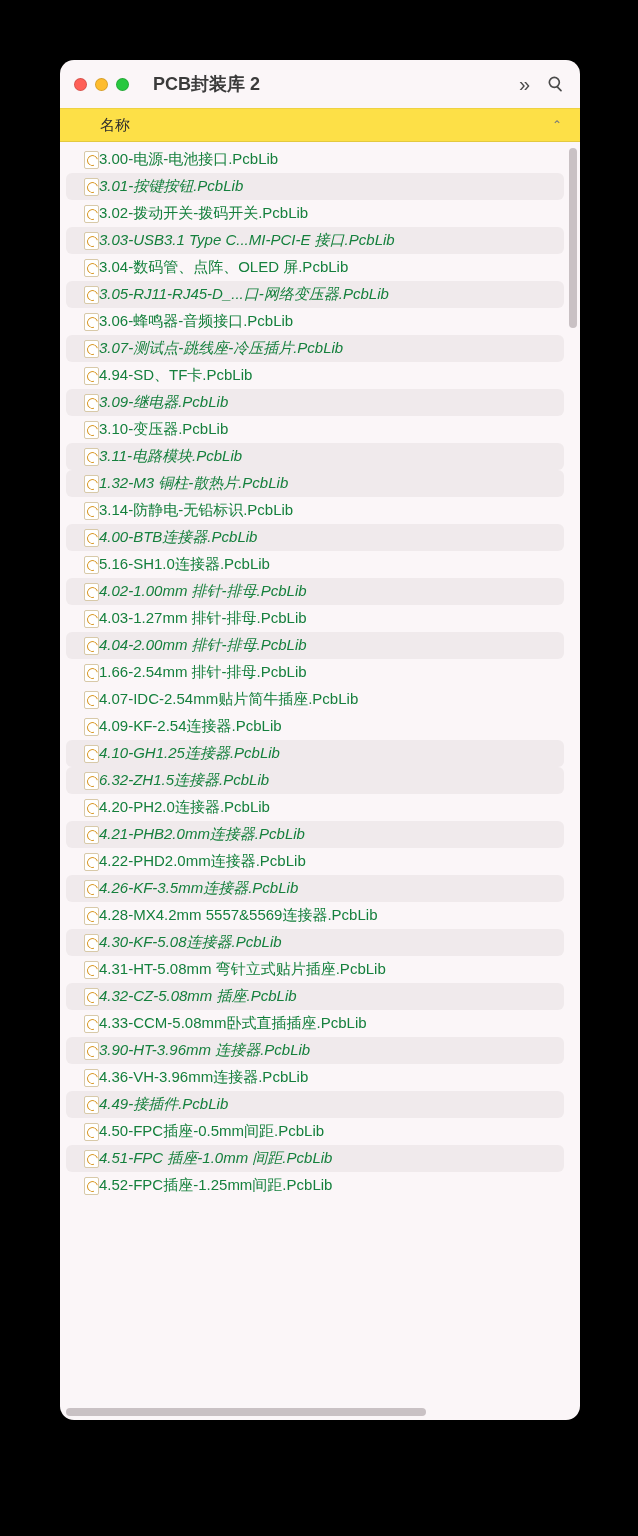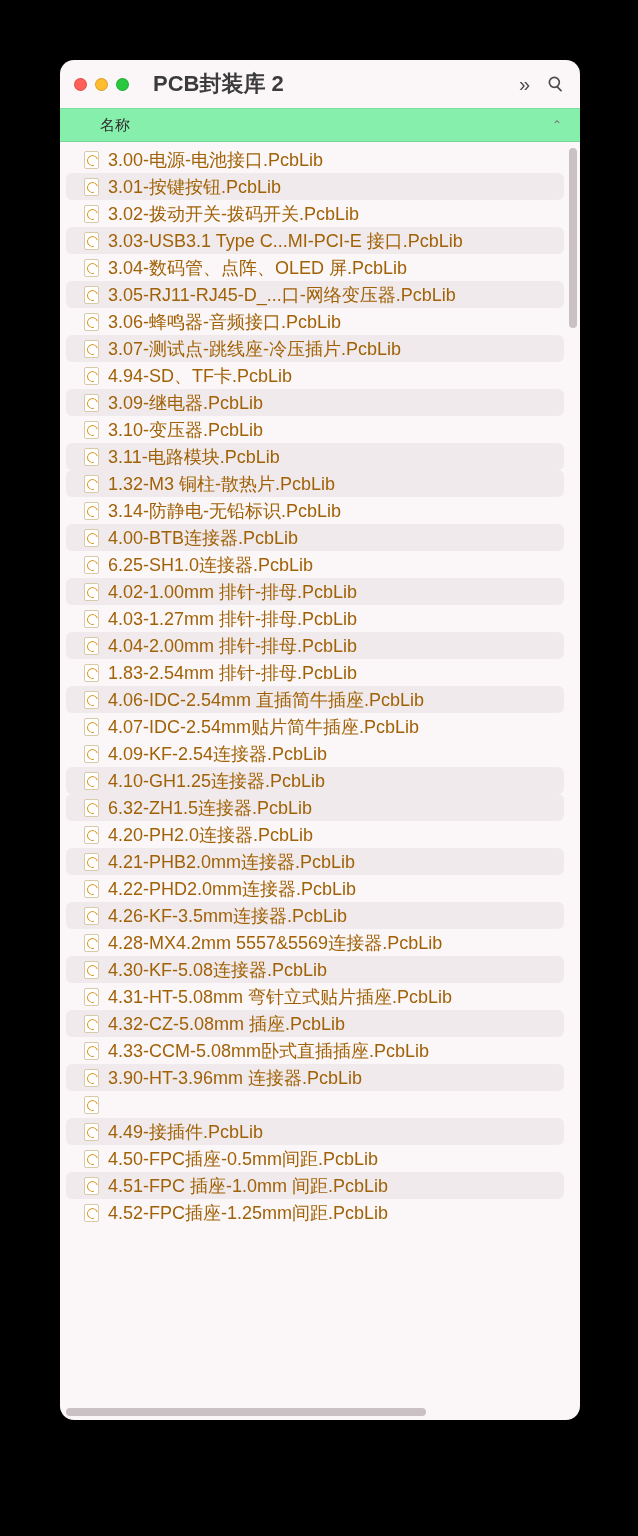--- a/index.html
+++ b/index.html
@@ -40,21 +40,21 @@
   }
   .dot {
     width: 13px; height: 13px; border-radius: 50%;
     border: 0.5px solid rgba(0,0,0,0.15);
   }
   .dot.red    { background:#ff5f57; }
   .dot.yellow { background:#febc2e; }
   .dot.green  { background:#28c840; }
   .title {
     margin-left: 14px;
-    font-size: 22px;
+    font-size: 18px;
     font-weight: 700;
     color: #3b3b3b;
     flex: 1;
     white-space: nowrap;
     overflow: hidden;
     text-overflow: ellipsis;
   }
   .toolbar-right {
     display: flex;
     align-items: center;
@@ -74,21 +74,21 @@
   
   .col-header {
     height: 34px;
     display: flex;
     align-items: center;
     padding: 0 18px 0 40px;
     border-top: 1px solid rgba(0,0,0,0.06);
     border-bottom: 1px solid rgba(0,0,0,0.10);
     font-size: 15px;
     color: #2d2d2d;
-    background: #86efac;
+    background: #fde047;
     justify-content: space-between;
   }
   .col-header .sort {
     color:#7a7a7a;
     font-size: 12px;
   }
 
   
   .list-wrap {
     flex: 1;
@@ -98,29 +98,29 @@
   }
   .list {
     position: absolute;
     left: 6px; right: 16px; top: 4px; bottom: 18px;
     overflow: hidden;
   }
   .row {
     height: 27px;
     display: flex;
     align-items: center;
-    gap: 9px;
     padding: 0 10px 0 18px;
     border-radius: 6px;
-    font-size: 18px;
-    color: #a16207;
+    font-size: 15px;
+    color: #15803d;
     white-space: nowrap;
   }
   .row.alt {
     background: #f0eaec;
+    font-style: italic;
   }
   .file-icon {
     width: 15px; height: 18px;
     background: linear-gradient(#fff,#fff);
     border: 1px solid #d8c9a8;
     border-radius: 2px;
     position: relative;
     flex: 0 0 auto;
   }
   .file-icon::after {
@@ -238,41 +238,37 @@
         <div class="row">
           <span class="file-icon"></span>
           <span class="fname">3.14-防静电-无铅标识.PcbLib</span>
         </div>
         <div class="row alt">
           <span class="file-icon"></span>
           <span class="fname">4.00-BTB连接器.PcbLib</span>
         </div>
         <div class="row">
           <span class="file-icon"></span>
-          <span class="fname">6.25-SH1.0连接器.PcbLib</span>
+          <span class="fname">5.16-SH1.0连接器.PcbLib</span>
         </div>
         <div class="row alt">
           <span class="file-icon"></span>
           <span class="fname">4.02-1.00mm 排针-排母.PcbLib</span>
         </div>
         <div class="row">
           <span class="file-icon"></span>
           <span class="fname">4.03-1.27mm 排针-排母.PcbLib</span>
         </div>
         <div class="row alt">
           <span class="file-icon"></span>
           <span class="fname">4.04-2.00mm 排针-排母.PcbLib</span>
         </div>
         <div class="row">
           <span class="file-icon"></span>
-          <span class="fname">1.83-2.54mm 排针-排母.PcbLib</span>
-        </div>
-        <div class="row alt">
-          <span class="file-icon"></span>
-          <span class="fname">4.06-IDC-2.54mm 直插简牛插座.PcbLib</span>
+          <span class="fname">1.66-2.54mm 排针-排母.PcbLib</span>
         </div>
         <div class="row">
           <span class="file-icon"></span>
           <span class="fname">4.07-IDC-2.54mm贴片简牛插座.PcbLib</span>
         </div>
         <div class="row">
           <span class="file-icon"></span>
           <span class="fname">4.09-KF-2.54连接器.PcbLib</span>
         </div>
         <div class="row alt">
@@ -318,20 +314,21 @@
         <div class="row">
           <span class="file-icon"></span>
           <span class="fname">4.33-CCM-5.08mm卧式直插插座.PcbLib</span>
         </div>
         <div class="row alt">
           <span class="file-icon"></span>
           <span class="fname">3.90-HT-3.96mm 连接器.PcbLib</span>
         </div>
         <div class="row">
           <span class="file-icon"></span>
+          <span class="fname">4.36-VH-3.96mm连接器.PcbLib</span>
         </div>
         <div class="row alt">
           <span class="file-icon"></span>
           <span class="fname">4.49-接插件.PcbLib</span>
         </div>
         <div class="row">
           <span class="file-icon"></span>
           <span class="fname">4.50-FPC插座-0.5mm间距.PcbLib</span>
         </div>
         <div class="row alt">

